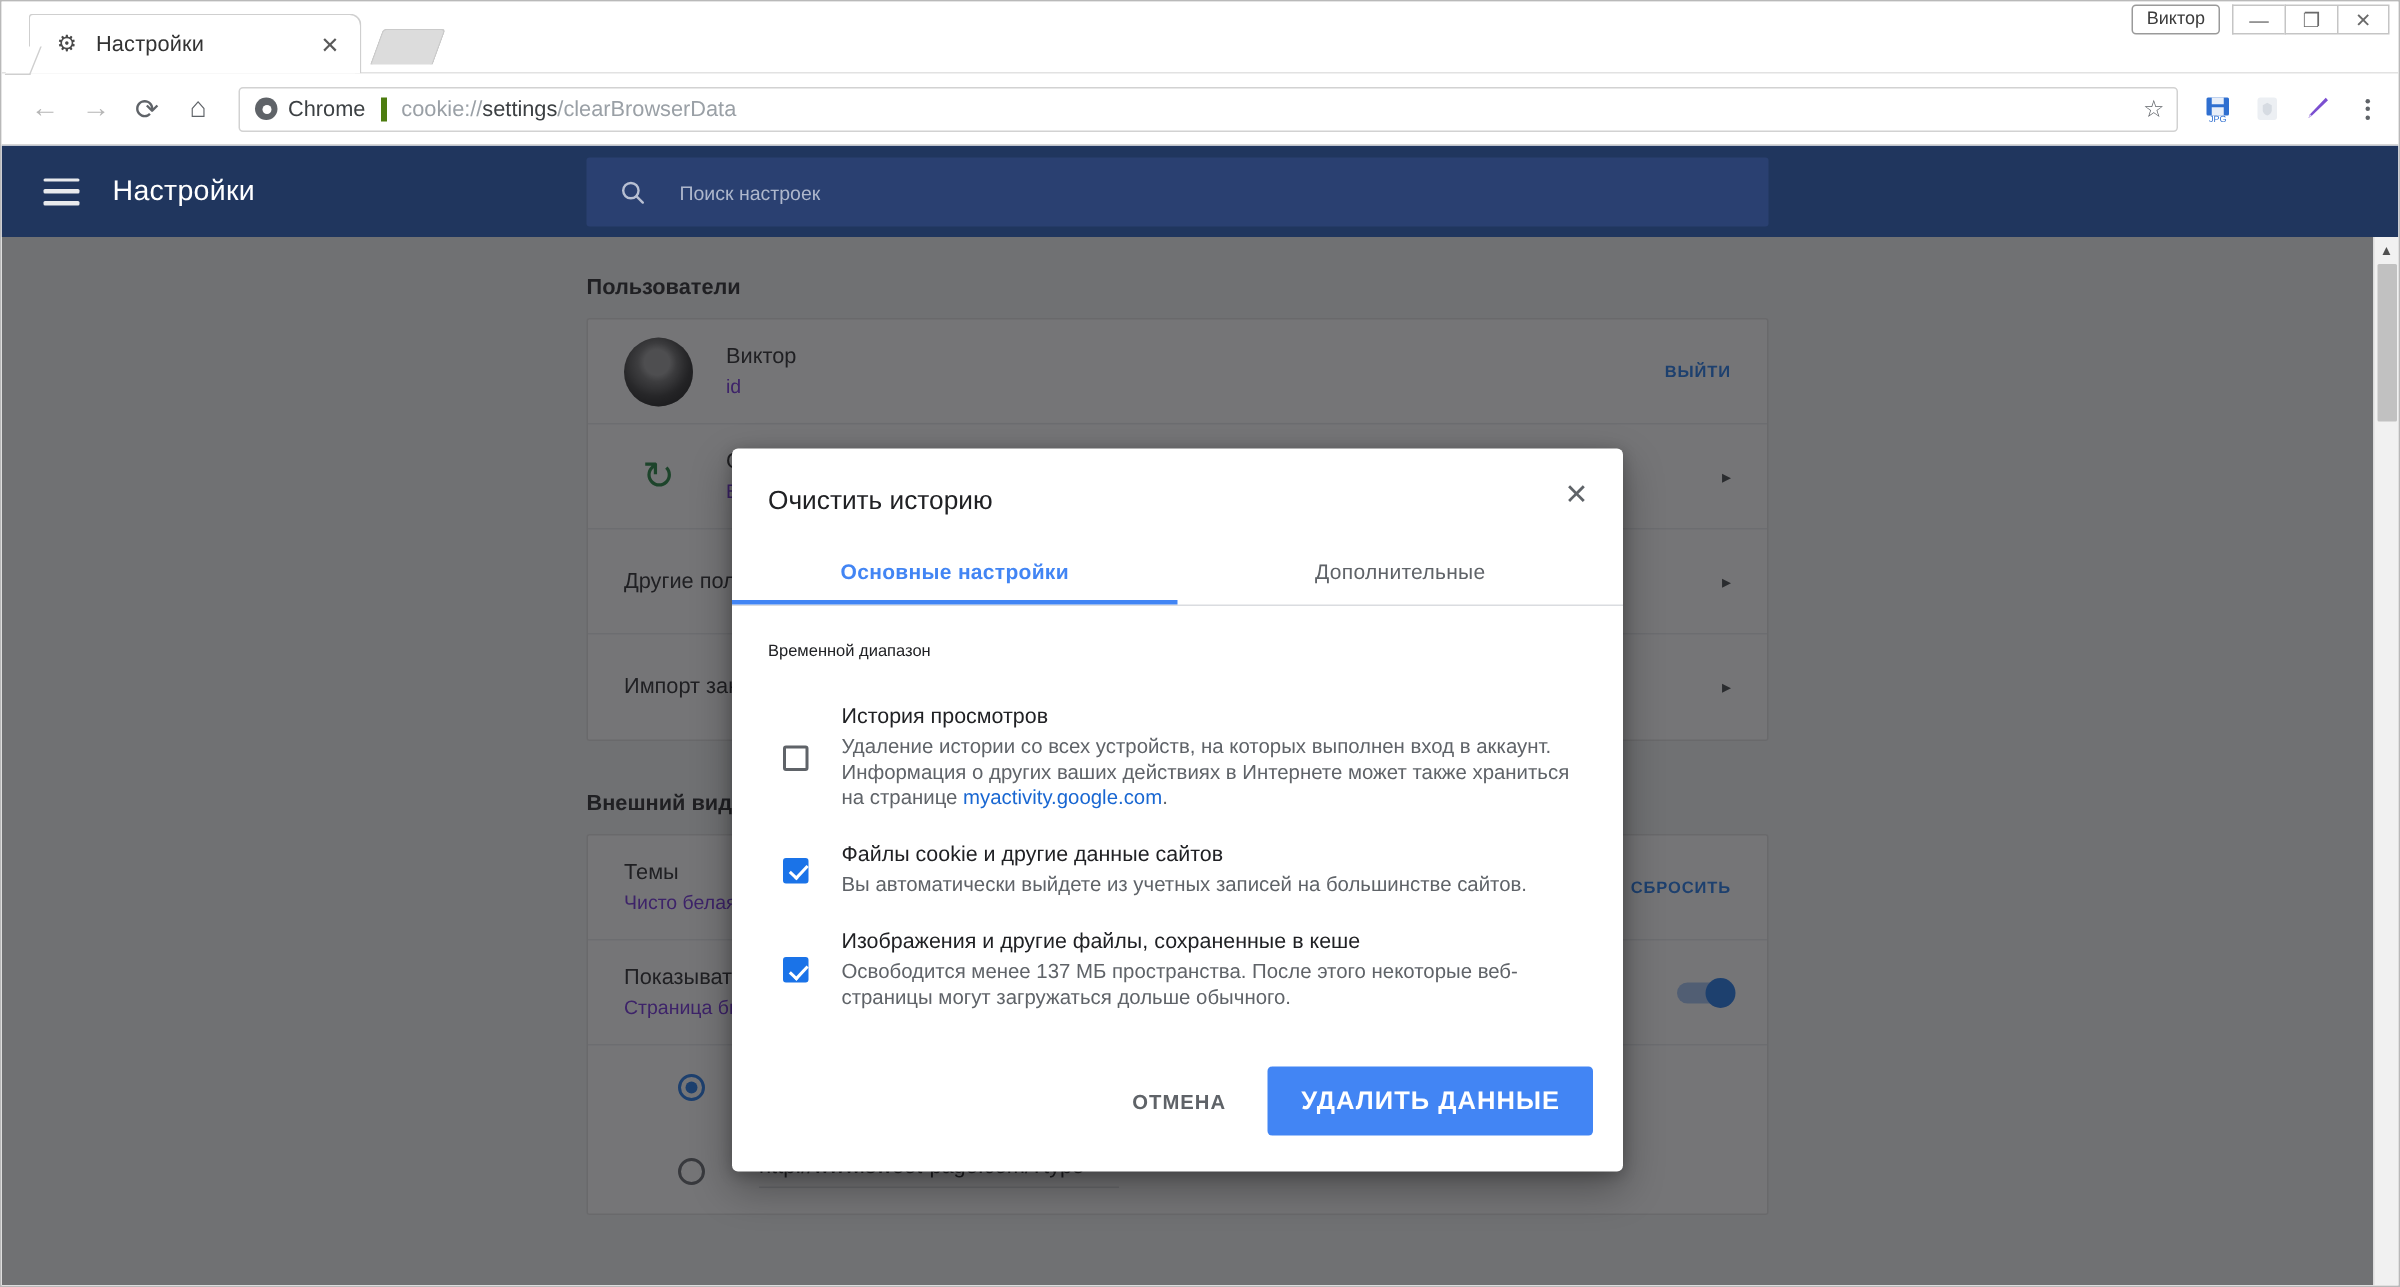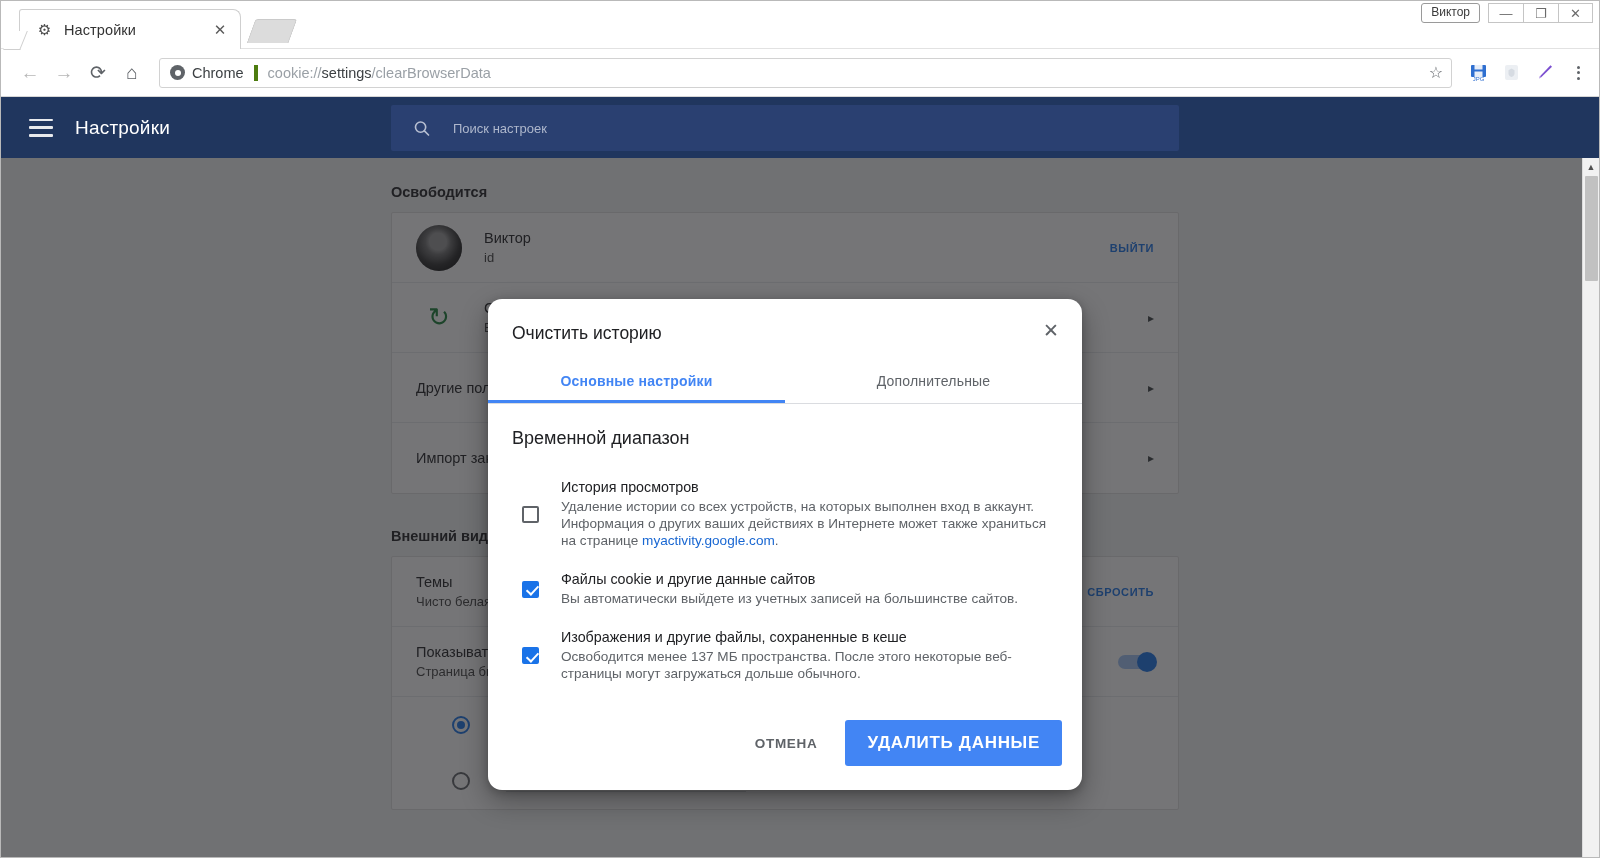--- a/index.html
+++ b/index.html
@@ -225,21 +225,21 @@
   }
   .row {
     display: flex; align-items: center;
     min-height: 70px;
     padding: 0 24px;
     border-bottom: 1px solid #e8eaed;
   }
   .row:last-child { border-bottom: none; }
   .row-main { flex: 1 1 auto; min-width: 0; }
   .row-title { font-size: 14.5px; color: #202124; }
-  .row-sub { font-size: 13px; color: #404040; margin-top: 4px; }
+  .row-sub { font-size: 13px; color: #6d28d9; margin-top: 4px; }
   .avatar {
     width: 46px; height: 46px; border-radius: 50%;
     flex: 0 0 auto; margin-right: 22px;
     background: radial-gradient(circle at 48% 36%, #9a9a9a 0 22%, #6d6d6d 34%, #3a3a3a 60%, #1d1d1d 100%);
     box-shadow: inset -5px -4px 10px rgba(0,0,0,.45);
   }
   .sync-icon {
     width: 46px; height: 46px; flex: 0 0 auto; margin-right: 22px;
     display: flex; align-items: center; justify-content: center;
     color: #1a7f37; font-size: 26px;
@@ -295,21 +295,21 @@
     width: 13px; height: 105px;
     background: #c1c1c1; border-radius: 1px;
   }
 
   
   #dialog {
     position: absolute;
     left: 487px; top: 141px;
     width: 594px;
     background: #ffffff;
-    border-radius: 14px;
+    border-radius: 4px;
     box-shadow: 0 11px 28px rgba(0,0,0,.33), 0 2px 9px rgba(0,0,0,.22);
     overflow: hidden;
   }
   #dlg-head {
     position: relative;
     padding: 24px 24px 0 24px;
     height: 60px;
   }
   #dlg-title { font-size: 17.5px; color: #202124; }
   #dlg-close {
@@ -331,21 +331,21 @@
     color: #5f6368;
     letter-spacing: .2px;
   }
   .dtab.active {
     color: #4285f4;
     font-weight: bold;
     box-shadow: inset 0 -3px 0 #4285f4;
   }
   #dlg-body { padding: 24px 24px 6px 24px; }
   #range-row { display: flex; align-items: center; padding: 0 0 20px 0; }
-  #range-label { font-size: 18px; color: #202124; margin-right: 18px; }
+  #range-label { font-size: 11px; color: #202124; margin-right: 18px; }
   #range-select {
     flex: 0 0 auto;
     min-width: 233px;
     border-bottom: 1px solid #dadce0;
     display: flex; align-items: center; justify-content: space-between;
     padding: 3px 2px 8px 0;
   }
   #range-value { font-size: 14.5px; color: #202124; }
   #range-caret {
     width: 0; height: 0;
@@ -470,21 +470,21 @@
           </svg>
         </span>
         <input id="search-input" type="text" placeholder="Поиск настроек" style="">
       </div>
     </div>
 
     <div id="page-body">
 
       <div id="content">
 
-        <div class="section-head">Освободится</div>
+        <div class="section-head">Пользователи</div>
         <div class="card">
           <div class="row">
             <span class="avatar"></span>
             <span class="row-main">
               <div class="row-title">Виктор</div>
               <div class="row-sub">id</div>
             </span>
             <span class="text-btn">ВЫЙТИ</span>
           </div>
           <div class="row">

